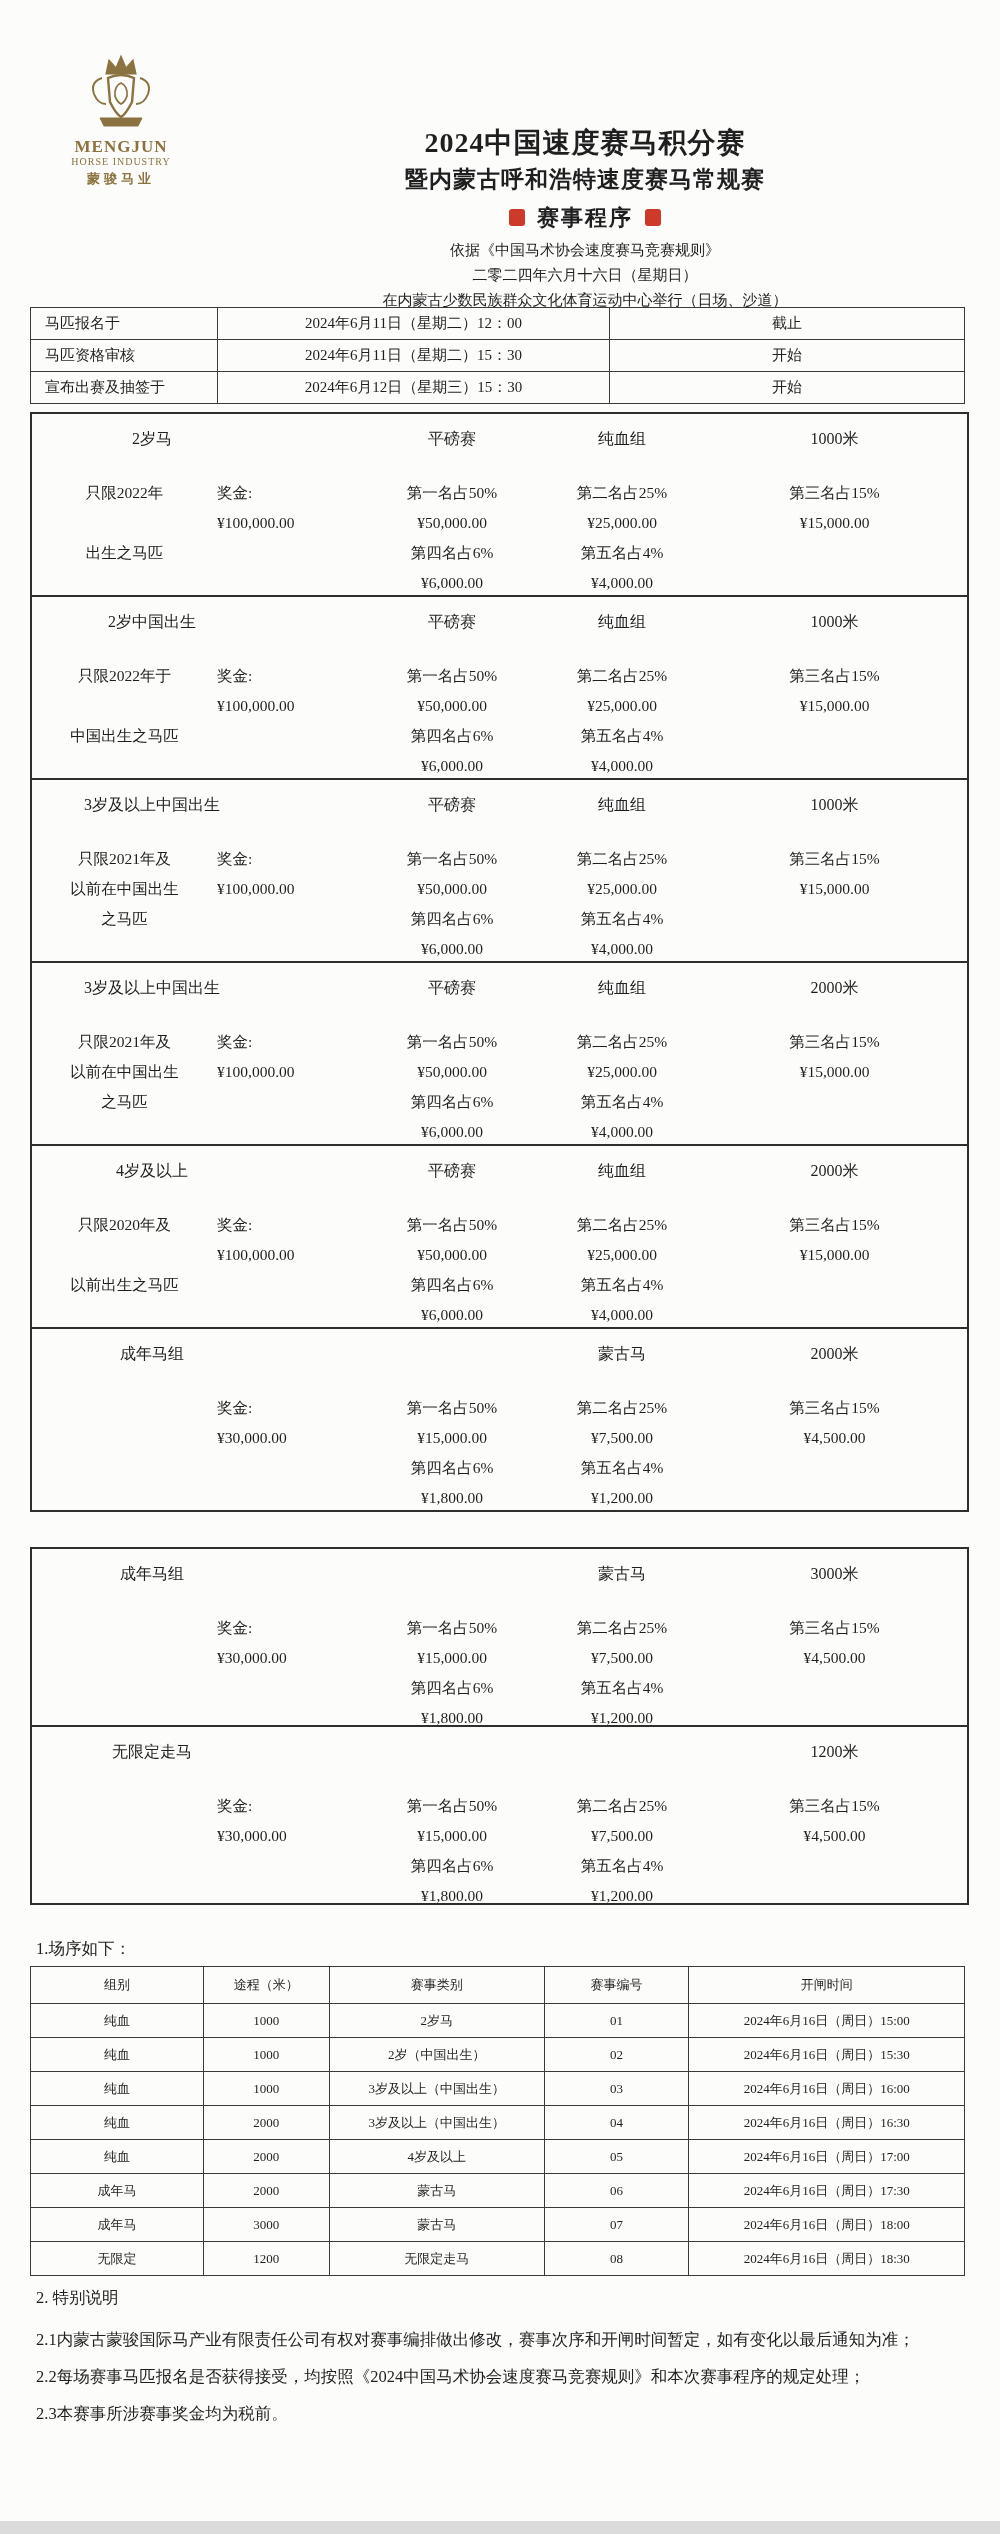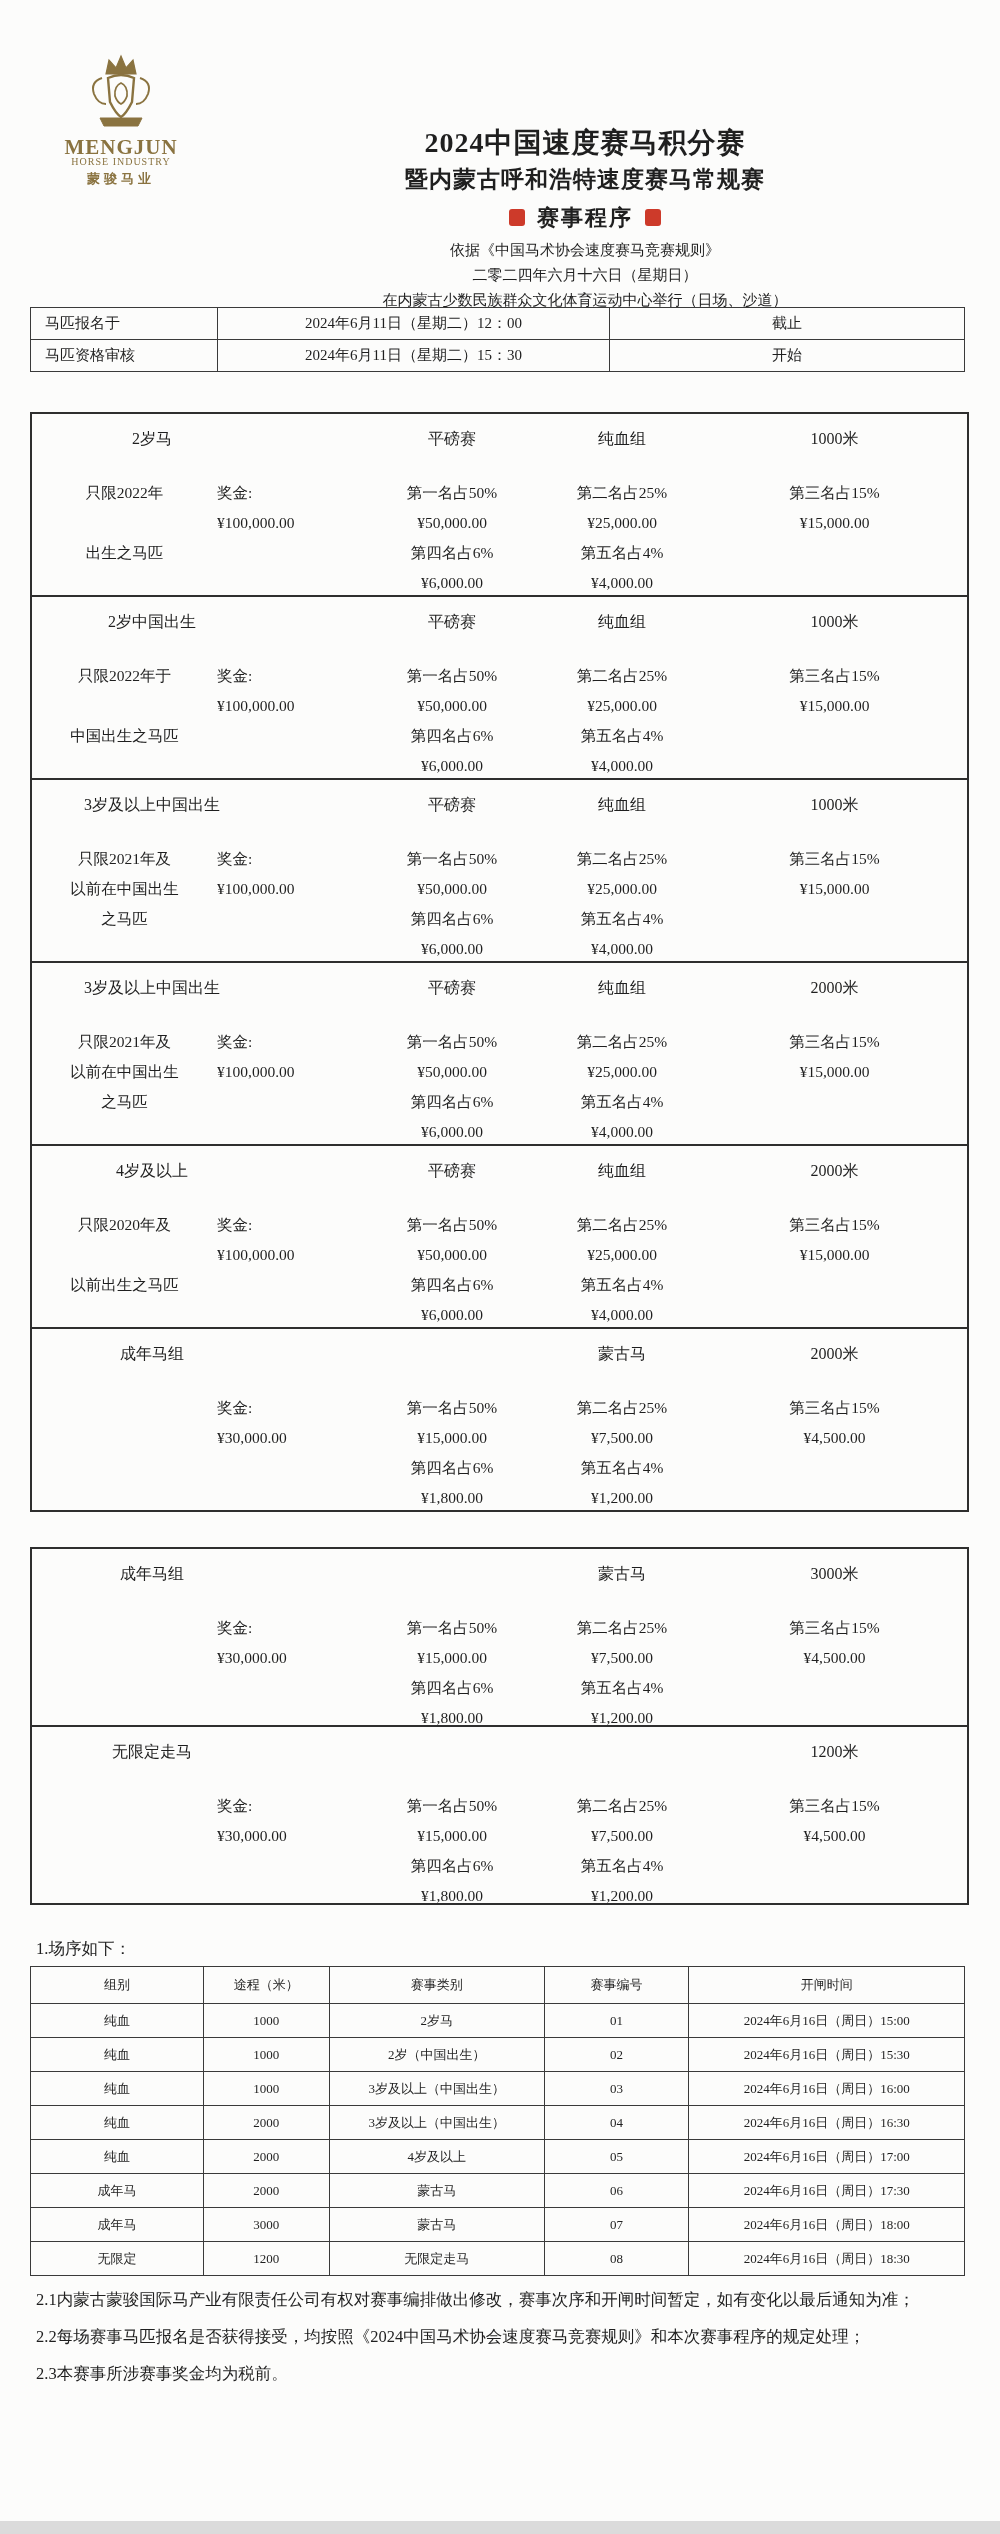--- a/index.html
+++ b/index.html
@@ -4,21 +4,21 @@
 <style>
   html,body{margin:0;padding:0;}
   body{
     width:1000px;height:2534px;position:relative;background:#fcfcfb;
     font-family:"Liberation Serif","DejaVu Serif",serif;color:#1f1f1f;
     overflow:hidden;
   }
   
   .logo{position:absolute;left:56px;top:52px;width:130px;text-align:center;color:#8a7340;}
   .logo .crest{display:block;margin:0 auto;}
-  .logo .l1{font-weight:bold;font-size:21px;letter-spacing:1px;line-height:18px;margin-top:2px;}
+  .logo .l1{font-weight:bold;font-size:17px;letter-spacing:1px;line-height:18px;margin-top:2px;}
   .logo .l2{font-weight:normal;font-size:10px;letter-spacing:1px;line-height:12px;}
   .logo .l3{font-weight:bold;font-size:13px;letter-spacing:4px;line-height:18px;margin-top:2px;}
   .head-text{position:absolute;left:205px;top:104px;width:760px;text-align:center;}
   .ht1{font-size:28px;font-weight:bold;line-height:36px;letter-spacing:1px;margin-top:21px;}
   .ht2{font-size:23px;font-weight:bold;line-height:38px;letter-spacing:1px;}
   .ht3wrap{line-height:36px;margin-top:1px;}
   .ht3{font-size:22px;font-weight:bold;position:relative;display:inline-block;padding:0 30px;letter-spacing:2px;}
   .redmark{position:absolute;top:9px;width:16px;height:17px;background:#cd3a2a;border-radius:3px;}
   .redmark.left{left:2px;}
   .redmark.right{right:2px;}
@@ -98,20 +98,25 @@
       <tr>
     <td class="c0">马匹报名于</td>
     <td>2024年6月11日（星期二）12：00</td>
     <td>截止</td>
   </tr>
   <tr>
     <td class="c0">马匹资格审核</td>
     <td>2024年6月11日（星期二）15：30</td>
     <td>开始</td>
   </tr>
+  <tr>
+    <td class="c0">宣布出赛及抽签于</td>
+    <td>2024年6月12日（星期三）15：30</td>
+    <td>开始</td>
+  </tr>
 </tbody>
   </table>
 
 <div class="race-box box1">
 
   <div class="section">
     <div class="sec-header">
       <div class="cell">2岁马</div>
       <div class="cell"></div>
       <div class="cell">平磅赛</div>
@@ -505,18 +510,19 @@
     <td>无限定</td>
     <td>1200</td>
     <td>无限定走马</td>
     <td>08</td>
     <td>2024年6月16日（周日）18:30</td>
   </tr>
 </tbody>
   </table>
 
 <div class="notes">
+  <div class="nh">2. 特别说明</div>
   <p>2.1内蒙古蒙骏国际马产业有限责任公司有权对赛事编排做出修改，赛事次序和开闸时间暂定，如有变化以最后通知为准；</p>
   <p>2.2每场赛事马匹报名是否获得接受，均按照《2024中国马术协会速度赛马竞赛规则》和本次赛事程序的规定处理；</p>
   <p>2.3本赛事所涉赛事奖金均为税前。</p>
 </div>
 
 <div class="bottom-strip"></div>
 
 </body></html>

